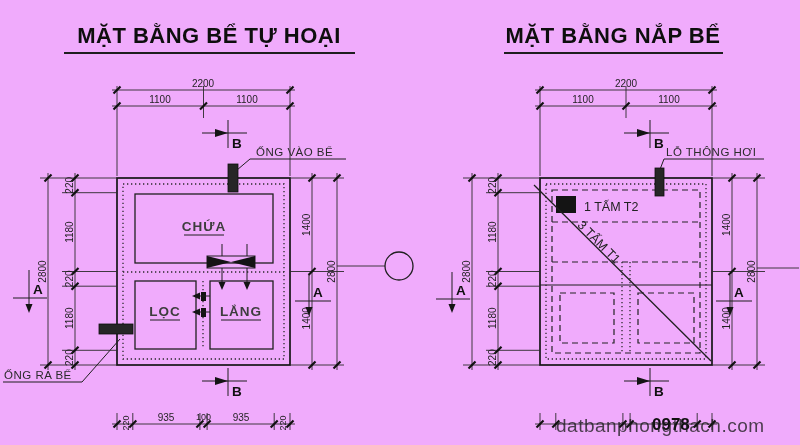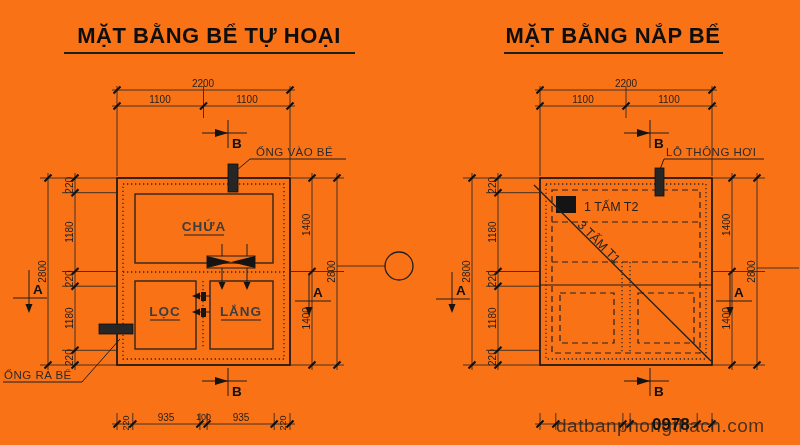--- a/index.html
+++ b/index.html
@@ -1,16 +1,16 @@
 <!DOCTYPE html>
 <html><head>
 <meta charset="utf-8">
 <style>
   html,body{margin:0;padding:0;background:#fff;}
-  #stage{position:relative;width:800px;height:445px;background:#f97316;overflow:hidden;
+  #stage{position:relative;width:800px;height:445px;background:#f0abfc;overflow:hidden;
          font-family:"Liberation Sans", sans-serif;}
   svg{display:block;}
   .ln{stroke:#1f1f1f;stroke-width:1;fill:none;}
   .thin{stroke:#2a2a2a;stroke-width:0.9;fill:none;}
   .thick{stroke:#161616;stroke-width:1.7;fill:none;}
   .mid{stroke:#1f1f1f;stroke-width:1.3;fill:none;}
   .tick{stroke:#111;stroke-width:2.1;fill:none;}
   .dash{stroke:#242424;stroke-width:1.2;fill:none;stroke-dasharray:6 4;}
   .dot{stroke:#2a2a2a;stroke-width:1.3;fill:none;stroke-dasharray:1.3 2.7;}
   .fillb{fill:#141414;stroke:none;}

